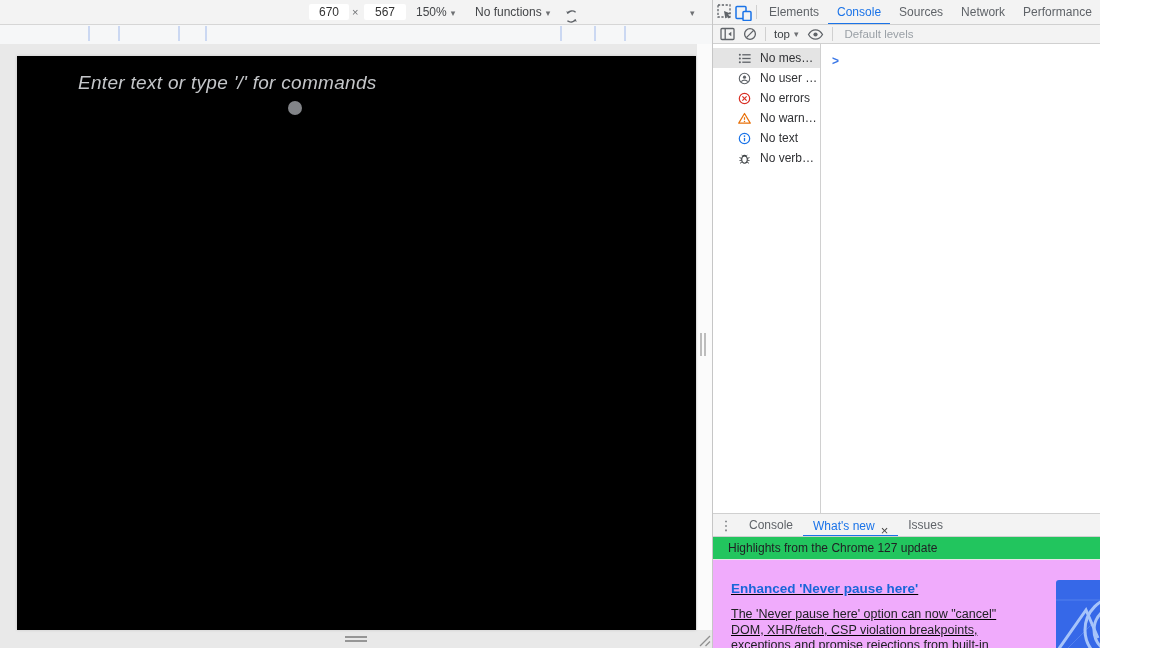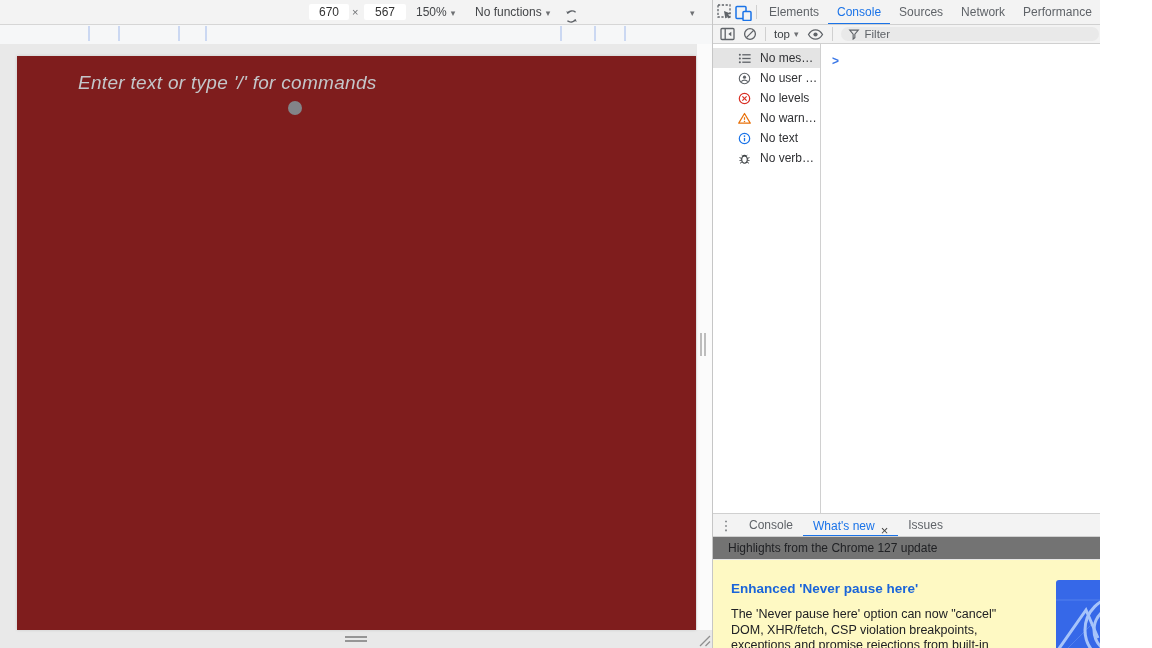--- a/index.html
+++ b/index.html
@@ -11,21 +11,21 @@
   .left-pane { position:absolute; left:0; top:0; width:712px; height:648px; background:#e9e9e9; }
   .device-toolbar { position:absolute; left:0; top:0; width:712px; height:25px; background:#f3f3f3; border-bottom:1px solid #d6d6d6; font-size:12px; color:#434548; }
   .dt-item { position:absolute; top:0; height:24px; line-height:24px; white-space:nowrap; cursor:default; }
   .caret { font-size:9px; color:#6e7073; margin-left:4px; }
   .size-input { position:absolute; top:4px; height:16px; background:#fff; border:none; border-radius:2px; text-align:center; font-size:12px; color:#333; font-family:"Liberation Sans",sans-serif; outline:none; }
   .mq-strip { position:absolute; left:0; top:25px; width:712px; height:19px; background:#f6f7f8; }
   .mq-tick { position:absolute; top:1px; width:2px; height:15px; background:rgba(93,138,227,0.28); }
 
   .gutter { position:absolute; left:697px; top:44px; width:15px; height:586px; background:#fbfbfb; }
 
-  .page-canvas { position:absolute; left:17px; top:56px; width:679px; height:574px; background:#7f1d1d; box-shadow:0 0 3px rgba(0,0,0,0.14);text-align:center; }
+  .page-canvas { position:absolute; left:17px; top:56px; width:679px; height:574px; background:#000000; box-shadow:0 0 3px rgba(0,0,0,0.14);text-align:center; }
   .editor-placeholder { position:absolute; left:61px; top:16px; font-size:19px; font-style:italic; color:#c4c6c9; letter-spacing:0.3px; }
   .block-dot { position:absolute; left:271px; top:45px; width:14px; height:14px; border-radius:50%; background:#828488; }
 
   .width-handle { position:absolute; left:700px; top:333px; width:8px; height:23px; display:flex; gap:2px; cursor:ew-resize; }
   .width-handle span { width:2px; height:100%; background:#bdbdbd; }
   .height-handle { position:absolute; left:345px; top:636px; width:22px; height:6px; display:flex; flex-direction:column; gap:2px; cursor:ns-resize; }
   .height-handle span { height:2px; width:100%; background:#969696; }
   .corner-handle { position:absolute; left:696px; top:632px; cursor:nwse-resize; }
 
   
@@ -52,22 +52,22 @@
   .c-side-item .lbl { max-width:58px; white-space:nowrap; overflow:hidden; text-overflow:ellipsis; }
   .console-main { flex:1; padding:7px 0 0 11px; cursor:text; }
   .prompt-chevron { color:#3b78e7; font-weight:bold; font-size:12px; line-height:12px; }
 
   .drawer { flex:0 0 135px; height:135px; border-top:1px solid #d0d0d0; background:#fff; }
   .drawer-tabbar { height:23px; background:#f3f3f3; border-bottom:1px solid #d0d0d0; display:flex; align-items:center; overflow:hidden; }
   .drawer-menu { width:26px; text-align:center; color:#5f6368; font-size:13px; letter-spacing:0; cursor:pointer; }
   .drawer-tab { padding:0 10px; height:23px; line-height:22px; font-size:12px; color:#5f6368; white-space:nowrap; cursor:pointer; display:flex; align-items:center; gap:6px; }
   .drawer-tab.active { color:#1a73e8; box-shadow:inset 0 -2px 0 #1a73e8;align-items:flex-end; }
   .tab-close { color:#444; font-size:13px; line-height:13px; cursor:pointer; }
-  .wn-header { height:23px; line-height:22px; background:#737373; border-bottom:1px solid #e6e6e6; font-size:12px; color:#202124; padding-left:15px; }
-  .wn-content { position:relative; height:89px; background:#fef9c3; padding:21px 0 0 18px; overflow:hidden; }
+  .wn-header { height:23px; line-height:22px; background:#22c55e; border-bottom:1px solid #e6e6e6; font-size:12px; color:#202124; padding-left:15px; }
+  .wn-content { position:relative; height:89px; background:#f0abfc; padding:21px 0 0 18px; overflow:hidden;text-decoration:underline; }
   .wn-title { font-size:13.5px; font-weight:bold; color:#1a65d9; cursor:pointer; }
   .wn-body { margin-top:11px; font-size:12.5px; line-height:15.5px; color:#202124; width:292px; }
   .wn-thumb { position:absolute; left:343px; top:20px; width:120px; height:85px; background:#3668e8; border-radius:3px; overflow:hidden; cursor:pointer; }
 </style>
 </head>
 <body>
 
 <div class="left-pane">
 
   <div class="device-toolbar">
@@ -169,26 +169,20 @@
       <span>top</span>
         <span class="caret">▾</span>
     </div>
     <div class="icon-btn">
       <svg width="17" height="13" viewBox="0 0 17 13">
         <path d="M1.5 6.5C3.4 3.2 5.9 1.8 8.5 1.8s5.1 1.4 7 4.7c-1.9 3.3-4.4 4.7-7 4.7s-5.1-1.4-7-4.7z" fill="none" stroke="#5f6368" stroke-width="1.3"></path>
         <circle cx="8.5" cy="6.5" r="2.1" fill="#5f6368"></circle>
       </svg>
     </div>
     <div class="vsep"></div>
-    <div class="filter-pill">
-      <svg width="12" height="12" viewBox="0 0 14 14">
-        <path d="M2 2.5h10L8 7.3v4l-2 1.6V7.3z" fill="none" stroke="#5f6368" stroke-width="1.3"></path>
-      </svg>
-      <input class="filter-input" placeholder="Filter" style="">
-    </div>
     <div class="levels-dd">Default levels</div>
   </div>
 
   <div class="console-body">
     <div class="c-sidebar">
       <div class="c-side-item selected">
         <svg width="13" height="13" viewBox="0 0 14 14">
           <circle cx="2" cy="3" r="1.1" fill="#5f6368"></circle>
             <rect x="4.6" y="2.3" width="9" height="1.4" fill="#5f6368"></rect>
           <circle cx="2" cy="7" r="1.1" fill="#5f6368"></circle>
@@ -205,21 +199,21 @@
           <path d="M3.6 10.4a3.9 3.2 0 0 1 6.8 0" fill="none" stroke="#5f6368" stroke-width="1.2"></path>
         </svg>
         <span class="lbl">No user messages</span>
       </div>
       <div class="c-side-item">
         <svg width="13" height="13" viewBox="0 0 14 14">
           <circle cx="7" cy="7" r="5.6" fill="none" stroke="#d93025" stroke-width="1.3"></circle>
           <line x1="4.7" y1="4.7" x2="9.3" y2="9.3" stroke="#d93025" stroke-width="1.3"></line>
           <line x1="9.3" y1="4.7" x2="4.7" y2="9.3" stroke="#d93025" stroke-width="1.3"></line>
         </svg>
-        <span class="lbl">No levels</span>
+        <span class="lbl">No errors</span>
       </div>
       <div class="c-side-item">
         <svg width="13" height="13" viewBox="0 0 14 14">
           <path d="M7 1.6L13.2 12H.8z" fill="none" stroke="#e8710a" stroke-width="1.3" stroke-linejoin="round"></path>
           <line x1="7" y1="5.6" x2="7" y2="8.4" stroke="#e8710a" stroke-width="1.3"></line>
           <circle cx="7" cy="10.2" r="0.8" fill="#e8710a"></circle>
         </svg>
         <span class="lbl">No warnings</span>
       </div>
       <div class="c-side-item">

